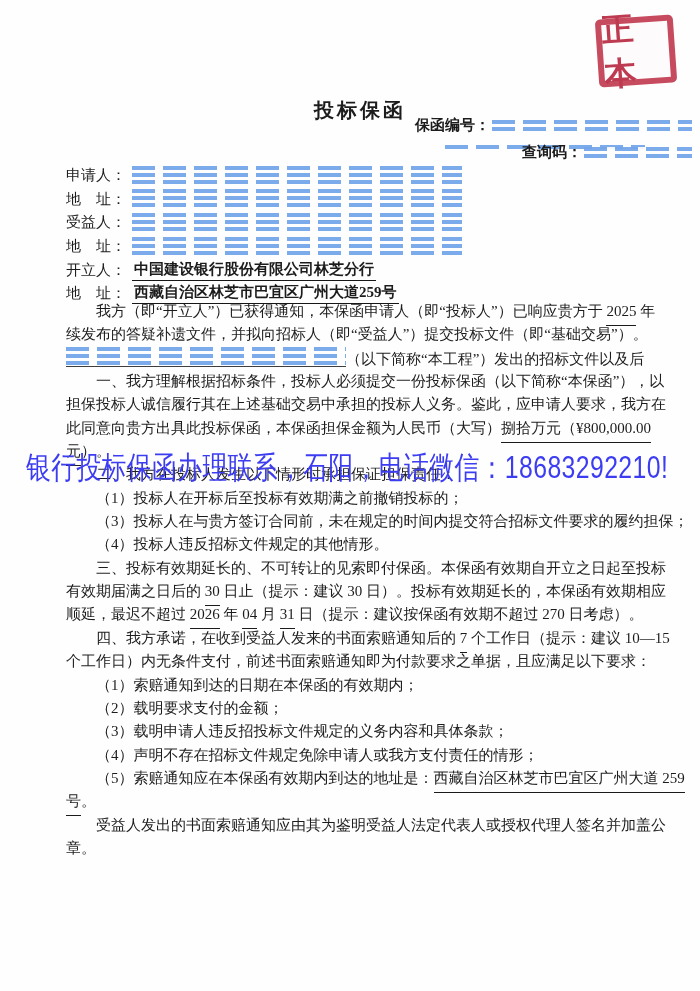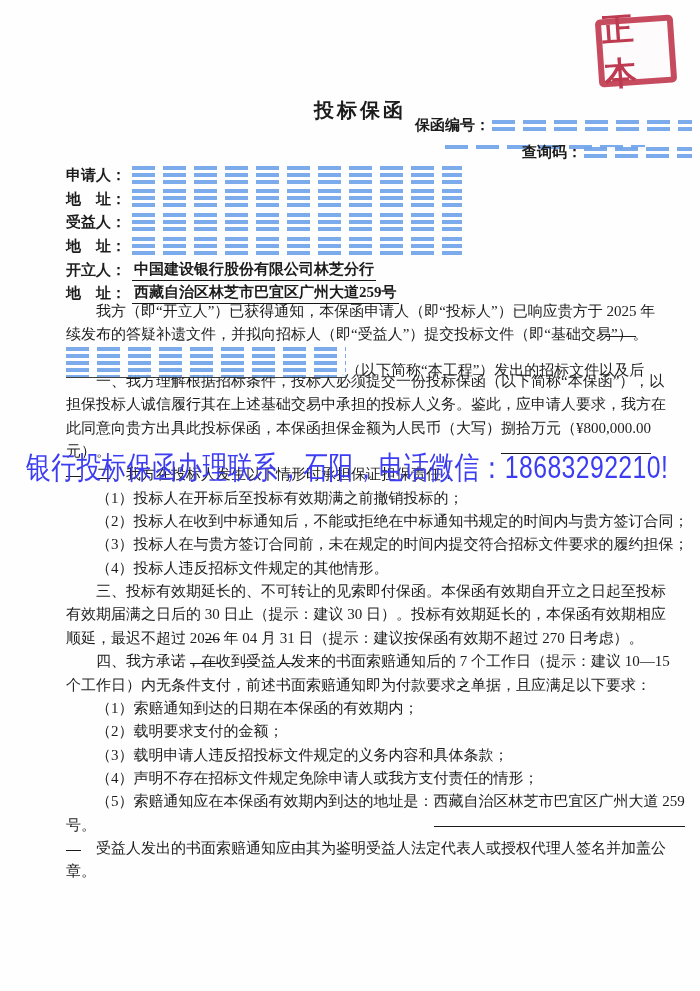--- a/index.html
+++ b/index.html
@@ -27,28 +27,28 @@
       repeating-linear-gradient(to right, #72a5ea 0 23px, #fefefe 23px 31px);
   }
   .meta{position:absolute;font-size:15px;font-weight:bold;white-space:nowrap;}
   #meta1{top:116px;right:8px;}
   #meta2{top:135px;right:55px;}
   #meta3{top:143px;right:8px;}
   .meta .rd{margin-left:2px;}
   
   .fields{position:absolute;left:66px;top:164px;font-size:15px;}
   .frow{height:23.6px;display:flex;align-items:center;white-space:nowrap;}
-  .flabel{font-weight:bold;width:66px;flex:0 0 66px;}
+  .flabel{font-weight:normal;width:66px;flex:0 0 66px;}
   .fvalue{font-weight:bold;border-bottom:1.5px solid #161616;padding:0 2px 1px 2px;}
   .rd-field{width:330px;height:20px;}
   
   .docbody{position:absolute;left:66px;top:300px;width:588px;font-size:15px;}
   .dline{height:23.35px;white-space:nowrap;line-height:23.35px;}
   .dline.indent{padding-left:30px;}
-  .u{border-bottom:1.2px solid #1b1b1b;padding-bottom:17px;}
+  .u{border-bottom:1.2px solid #1b1b1b;padding-bottom:6px;}
   .rd.u{border-bottom:1.4px solid #2e2e2e;}
   
   .watermark{
     position:absolute;left:26px;top:447px;z-index:6;white-space:nowrap;
     font-family:"Liberation Sans","DejaVu Sans",sans-serif;font-weight:normal;
     font-size:31px;color:#3c3cf2;transform:scaleX(0.80);transform-origin:left center;
     letter-spacing:0.5px;
   }
 </style>
 </head>
@@ -102,21 +102,20 @@
   <div class="docbody" id="docbody">
       <div class="dline indent"><span>我方（即“开立人”）已获得通知，本保函申请人（即“投标人”）已响应贵方于 </span><span class="u">2025</span><span> 年</span></div>
       <div class="dline"><span>续发布的答疑补遗文件，并拟向招标人（即“受益人”）提交投标文件（即“基础交易”）。</span></div>
       <div class="dline"><span class="rd u" style="width: 280px; height: 13px;"></span><span>（以下简称“本工程”）发出的招标文件以及后</span></div>
       <div class="dline indent"><span>一、我方理解根据招标条件，投标人必须提交一份投标保函（以下简称“本保函”），以</span></div>
       <div class="dline"><span>担保投标人诚信履行其在上述基础交易中承担的投标人义务。鉴此，应申请人要求，我方在</span></div>
       <div class="dline"><span>此同意向贵方出具此投标保函，本保函担保金额为人民币（大写）</span><span class="u">捌拾万元</span><span class="u">（¥800,000.00</span></div>
       <div class="dline"><span class="u">元</span><span>）。</span></div>
       <div class="dline indent"><span>二、我方在投标人发生以下情形时承担保证担保责任：</span></div>
       <div class="dline indent"><span>（1）投标人在开标后至投标有效期满之前撤销投标的；</span></div>
-      <div class="dline indent"><span>（2）投标人在收到中标通知后，不能或拒绝在中标通知书规定的时间内与贵方签订合同；</span></div>
       <div class="dline indent"><span>（3）投标人在与贵方签订合同前，未在规定的时间内提交符合招标文件要求的履约担保；</span></div>
       <div class="dline indent"><span>（4）投标人违反招标文件规定的其他情形。</span></div>
       <div class="dline indent"><span>三、投标有效期延长的、不可转让的见索即付保函。本保函有效期自开立之日起至投标</span></div>
       <div class="dline"><span>有效期届满之日后的 </span><span class="u">30</span><span> 日止（提示：建议 30 日）。投标有效期延长的，本保函有效期相应</span></div>
       <div class="dline"><span>顺延，最迟不超过 </span><span class="u">2026</span><span> 年 </span><span class="u">04</span><span> 月 </span><span class="u">31</span><span> 日（提示：建议按保函有效期不超过 270 日考虑）。</span></div>
       <div class="dline indent"><span>四、我方承诺，在收到受益人发来的书面索赔通知后的 </span><span class="u">7</span><span> 个工作日（提示：建议 10—15</span></div>
       <div class="dline"><span>个工作日）内无条件支付，前述书面索赔通知即为付款要求之单据，且应满足以下要求：</span></div>
       <div class="dline indent"><span>（1）索赔通知到达的日期在本保函的有效期内；</span></div>
       <div class="dline indent"><span>（2）载明要求支付的金额；</span></div>
       <div class="dline indent"><span>（3）载明申请人违反招投标文件规定的义务内容和具体条款；</span></div>

